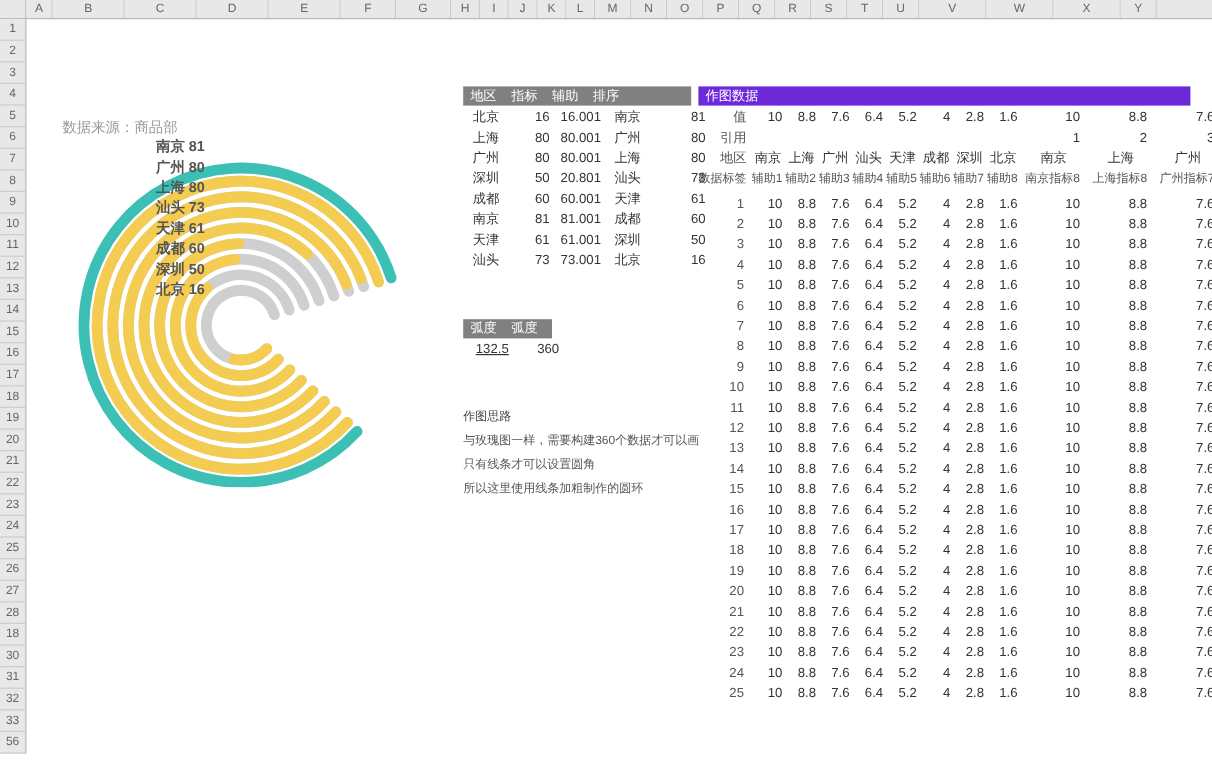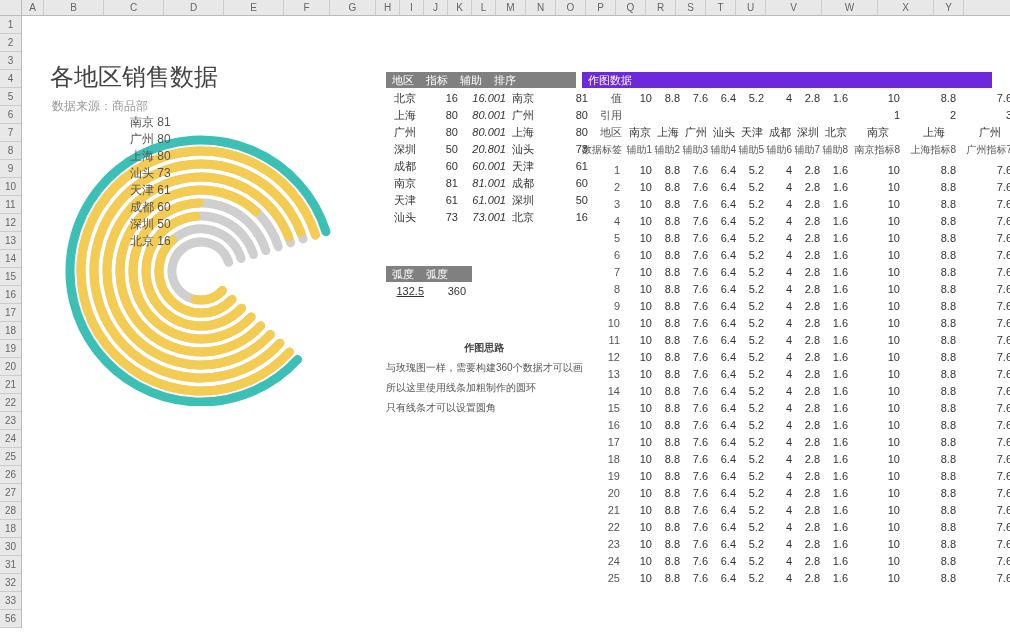--- a/index.html
+++ b/index.html
@@ -82,21 +82,21 @@
   }
 
   
   .chart-labels {
     position: absolute;
     left: 108px; top: 98px;
     font-size: 12px;
     color: #555;
     line-height: 17px;
   }
-  .chart-labels div { white-space: nowrap; }
+  .chart-labels div { white-space: nowrap; font-weight: bold; }
 
   
   .chart {
     position: absolute;
     left: 24px; top: 80px;
     width: 310px; height: 310px;
   }
 
   
   .mid-header {
@@ -111,34 +111,34 @@
   .mid-header span { padding: 0 6px; }
   .mid-table {
     position: absolute;
     font-size: 11px;
     color: #333;
     line-height: 17px;
   }
   .mid-table .row { display: flex; }
   .mid-table .c { width: 38px; text-align: right; padding-right: 4px; }
   .mid-table .cl { width: 38px; text-align: center; }
-  .mid-table .cw { width: 48px; text-align: right; padding-right: 4px; font-style: italic;}
+  .mid-table .cw { width: 48px; text-align: center; padding-right: 4px;}
   .mid-table .ct { width: 44px; text-align: left; padding-left: 2px;}
 
-  .mid-header2 { left: 364px; top: 250px; width: 86px;}
+  .mid-header2 { left: 364px; top: 250px; width: 74px;}
   .mid-table2  { left: 364px; top: 267px; }
 
   .notes {
     position: absolute;
     left: 364px; top: 322px;
     font-size: 10px;
     color: #555;
     line-height: 20px;
   }
-  .notes .hdr { font-weight: bold; color: #444; text-align: center; }
+  .notes .hdr { font-weight: normal; color: #444; }
 
   
   .big-header {
     position: absolute;
     left: 560px; top: 56px;
     background: #6d28d9; color: #fff;
     font-size: 11px;
     height: 16px; line-height: 16px;
     padding: 0 6px;
     width: 410px;
@@ -232,21 +232,20 @@
     <div class="rh">18</div>
     <div class="rh">30</div>
     <div class="rh">31</div>
     <div class="rh">32</div>
     <div class="rh">33</div>
     <div class="rh">56</div>
   </div>
 
 <div class="sheet">
 
-  <div class="title">各地区销售数据</div>
   <div class="subtitle">数据来源：商品部</div>
 
   <svg class="chart" viewBox="0 0 310 310">
       <path d="M 251.58333112212625 263.5023171976515 A 131 131 0 1 1 279.9369205480177 135.60754026494013" stroke="#3cc0b5" stroke-width="9" fill="none" stroke-linecap="round"></path>
       <path d="M 243.47328041721488 256.0708249138792 A 120 120 0 1 1 269.4460340897872 138.91530405948714" stroke="#cfcfcf" stroke-width="9" fill="none" stroke-linecap="round"></path>
       <path d="M 243.47328041721488 256.0708249138792 A 120 120 0 1 1 269.4460340897872 138.91530405948714" stroke="#f4cc52" stroke-width="9" fill="none" stroke-linecap="round"></path>
       <path d="M 233.88867503868326 247.28815221487565 A 107 107 0 1 1 257.04771373006025 142.8244794530427" stroke="#cfcfcf" stroke-width="9" fill="none" stroke-linecap="round"></path>
       <path d="M 233.88867503868326 247.28815221487565 A 107 107 0 1 1 254.7561452819478 136.29972250116379" stroke="#f4cc52" stroke-width="9" fill="none" stroke-linecap="round"></path>
       <path d="M 224.30406966015164 238.50547951587205 A 94 94 0 1 1 244.6493933703333 146.73365484659826" stroke="#cfcfcf" stroke-width="9" fill="none" stroke-linecap="round"></path>
       <path d="M 224.30406966015164 238.50547951587205 A 94 94 0 1 1 242.63623978040272 141.00162537485417" stroke="#f4cc52" stroke-width="9" fill="none" stroke-linecap="round"></path>
@@ -346,22 +345,22 @@
   <div class="mid-table mid-table2">
       <div class="row">
         <div class="c" style="width: 42px; text-decoration: underline;">132.5</div>
         <div class="c" style="width: 42px;">360</div>
       </div>
     </div>
 
   <div class="notes">
     <div class="hdr">作图思路</div>
   <div>与玫瑰图一样，需要构建360个数据才可以画</div>
+      <div>只有线条才可以设置圆角</div>
       <div>所以这里使用线条加粗制作的圆环</div>
-      <div>只有线条才可以设置圆角</div>
     </div>
 
   <div class="big-header">作图数据</div>
   <div class="big-area">
       <div class="row">
         <div class="lab">值</div>
         <div class="v">10</div>
         <div class="v">8.8</div>
         <div class="v">7.6</div>
         <div class="v">6.4</div>

